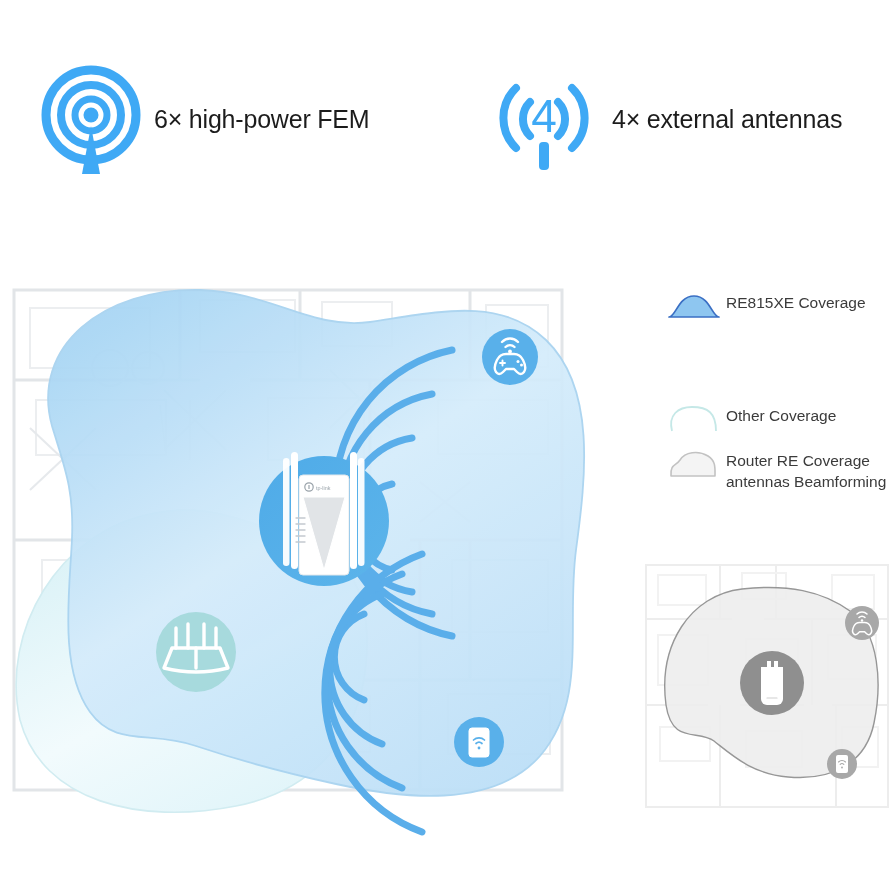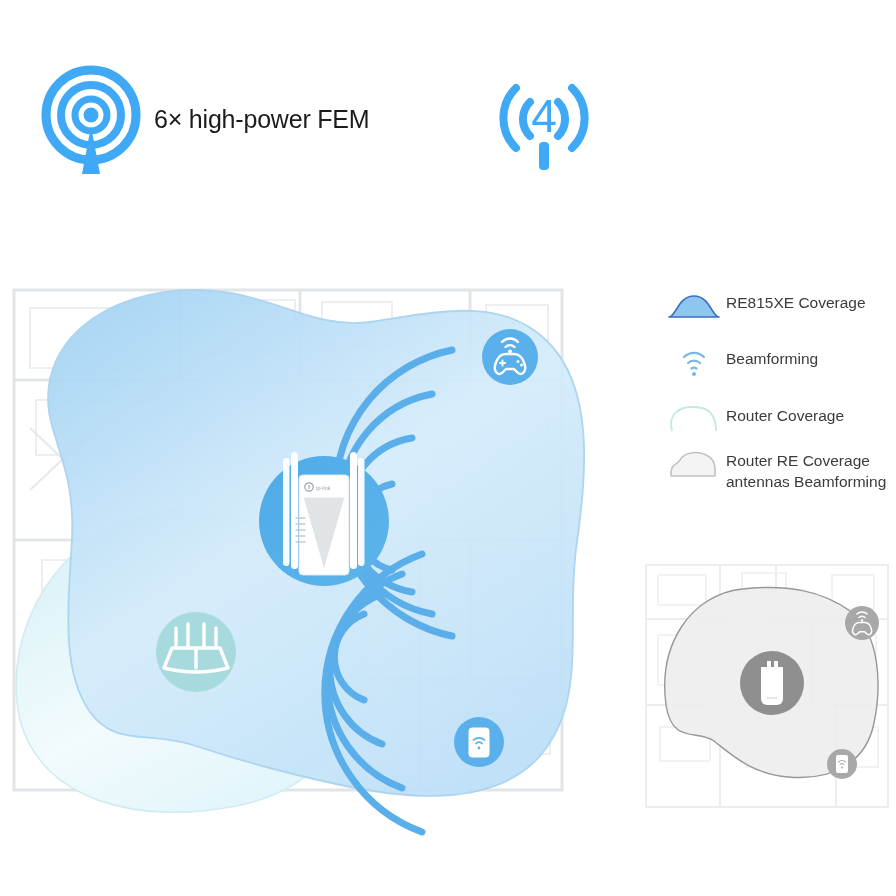--- a/index.html
+++ b/index.html
@@ -61,20 +61,21 @@
         <g fill="none" stroke="#3fa9f5" stroke-width="8" stroke-linecap="round">
           <path d="M22 28 A42 42 0 0 0 22 88"></path>
           <path d="M78 28 A42 42 0 0 1 78 88"></path>
           <path d="M36 42 A24 24 0 0 0 36 76"></path>
           <path d="M64 42 A24 24 0 0 1 64 76"></path>
         </g>
         <text x="50" y="72" text-anchor="middle" font-size="46" font-family="'Liberation Sans',sans-serif" fill="#3fa9f5">4</text>
         <rect x="45" y="82" width="10" height="28" rx="4" fill="#3fa9f5"></rect>
       </svg>
     </div>
+    <div class="feature-label">4× external antennas</div>
   </div>
 </div>
 
 <div id="stage">
 
   <div id="main-map">
     <svg width="620" height="575" viewBox="0 0 620 575">
       <defs>
         <linearGradient id="gExt" x1="0.15" y1="0" x2="0.85" y2="1">
           <stop offset="0%" stop-color="#a7d5f4"></stop>
@@ -219,41 +220,28 @@
 
     <div class="legend-row" id="legend-row-0">
       <div class="legend-swatch">
         <svg width="52" height="26" viewBox="0 0 52 26">
           <path d="M1 25 C 8 25 10 4 26 4 C 42 4 44 25 51 25 Z" fill="#8ec6f0" stroke="#3a6fc4" stroke-width="1.7" stroke-linejoin="round"></path>
         </svg>
       </div>
       <div class="legend-text">RE815XE Coverage</div>
     </div>
 
-    <div class="legend-row" id="legend-row-1">
-      <div class="legend-swatch">
-        <svg width="52" height="30" viewBox="0 0 52 30">
-          <g fill="none" stroke="#7ab6e8" stroke-width="2.2" stroke-linecap="round">
-            <path d="M16 9 a14 14 0 0 1 20 0"></path>
-            <path d="M20 15 a9 9 0 0 1 12 0"></path>
-            <path d="M23.5 20.5 a4.5 4.5 0 0 1 5 0"></path>
-          </g>
-          <circle cx="26" cy="26" r="2" fill="#7ab6e8"></circle>
-        </svg>
-      </div>
-      <div class="legend-text">Beamforming</div>
-    </div>
 
     <div class="legend-row" id="legend-row-2">
       <div class="legend-swatch">
         <svg width="52" height="26" viewBox="0 0 52 26">
           <path d="M4 26 C 0 10 10 2 24 2 C 40 2 48 8 48 26" fill="#ffffff" stroke="#c5e8e7" stroke-width="1.8" stroke-linejoin="round"></path>
         </svg>
       </div>
-      <div class="legend-text">Router Coverage</div>
+      <div class="legend-text">Other Coverage</div>
     </div>
 
     <div class="legend-row" id="legend-row-3">
       <div class="legend-swatch">
         <svg width="52" height="26" viewBox="0 0 52 26">
           <path d="M3 26 C 2 14 8 16 12 10 C 17 2 30 0 40 6 C 48 11 47 18 47 26 Z" fill="#f4f4f4" stroke="#c2c2c2" stroke-width="1.6" stroke-linejoin="round"></path>
         </svg>
       </div>
       <div class="legend-text">
         <span>Router RE Coverage</span><br>

